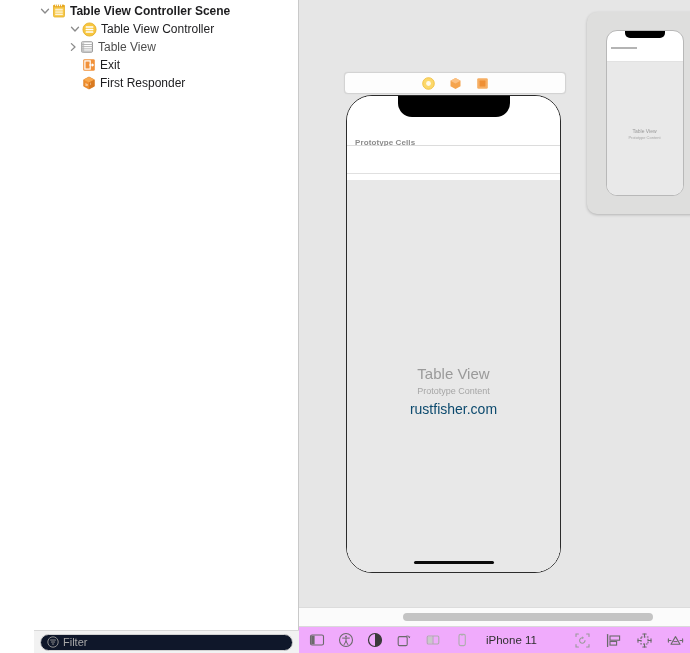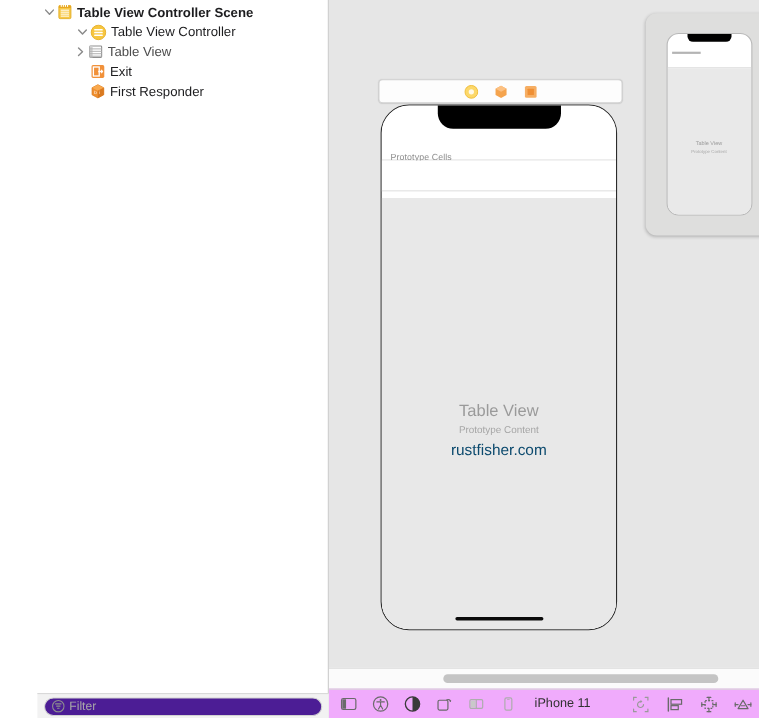--- a/index.html
+++ b/index.html
@@ -86,21 +86,21 @@
     box-sizing: border-box;
     background: #f2f2f2;
     border-top: 1px solid #d9d9d9;
     display: flex;
     align-items: center;
     padding: 0 6px;
   }
   .filter-field {
     flex: 1;
     height: 17px;
-    background: #4c1d95;
+    background: #0f172a;
     border: 1px solid #d2d2d2;
     border-radius: 9px;
     display: flex;
     align-items: center;
     padding: 0 6px;
     box-sizing: border-box;
   }
   .filter-placeholder {
     font-size: 11px;
     color: #a8a8a8;
@@ -177,21 +177,21 @@
     top: 38px;
     width: 100%;
     height: 12px;
     box-sizing: border-box;
     border-bottom: 1px solid #dcdcdc;
     padding-left: 8px;
   }
   .proto-header span {
     font-size: 8px;
     color: #8c8c8c;
-    font-weight: normal;
+    font-weight: bold;
     line-height: 9px;
     letter-spacing: 0.1px;
   }
   .proto-cell {
     position: absolute;
     left: 0;
     width: 100%;
     height: 28px;
     box-sizing: border-box;
     border-bottom: 1px solid #e0e0e0;

